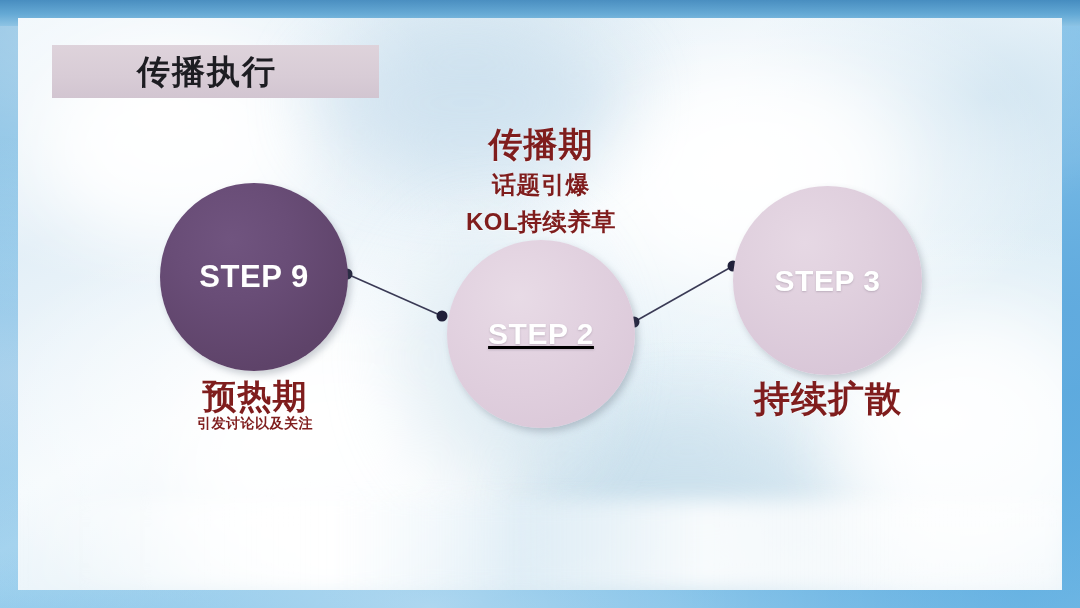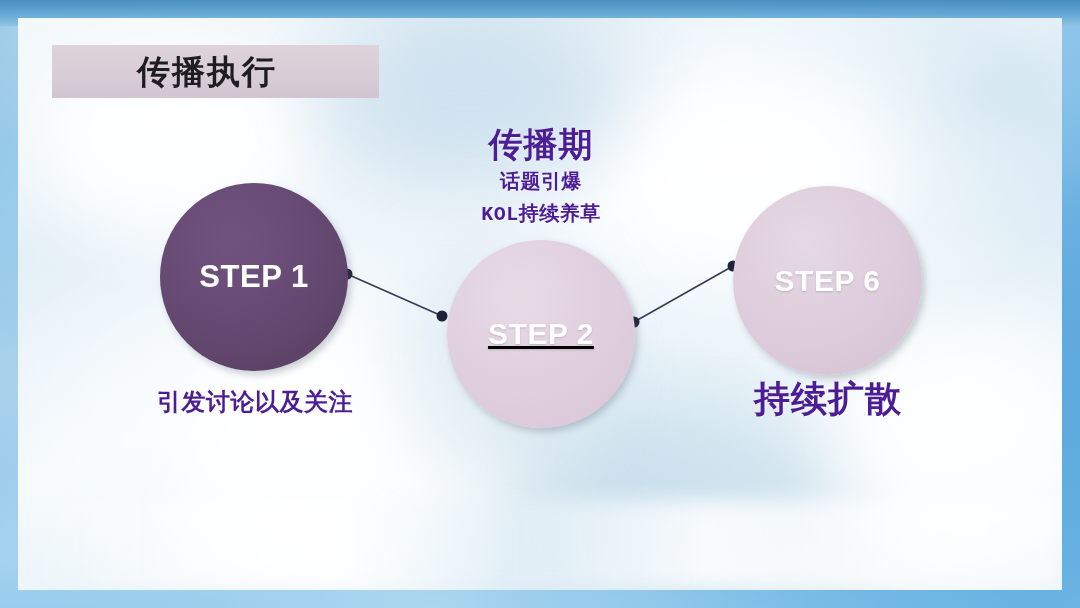--- a/index.html
+++ b/index.html
@@ -143,44 +143,44 @@
     position: absolute;
     left: 0; top: 0;
     width: 1080px; height: 608px;
     pointer-events: none;
   }
 
   
   .caption-block {
     position: absolute;
     text-align: center;
-    color: #4c1d95;
+    color: #7f1d1d;
   }
   .cap-main {
     font-weight: 700;
     line-height: 1.08;
     letter-spacing: 1px;
     text-shadow: 0 1px 1px rgba(255,255,255,0.6);
   }
   .cap-sub {
     font-weight: 700;
     line-height: 1.25;
     letter-spacing: 0.5px;
     text-shadow: 0 1px 1px rgba(255,255,255,0.6);
   }
 
   
   #caption-step-1 { left: 124px; top: 378px; width: 262px; }
   #caption-step-1 .cap-main { font-size: 34px; }
-  #caption-step-1 .cap-sub  { font-size: 24px; margin-top: 9px; }
+  #caption-step-1 .cap-sub  { font-size: 14px; }
 
   
   #caption-step-2 { left: 410px; top: 126px; width: 262px; }
   #caption-step-2 .cap-main { font-size: 34px; }
-  #caption-step-2 .cap-sub  { font-size: 20px; margin-top: 7px; font-family: Liberation Mono, monospace; }
+  #caption-step-2 .cap-sub  { font-size: 24px; margin-top: 7px; }
 
   
   #caption-step-3 { left: 697px; top: 380px; width: 262px; }
   #caption-step-3 .cap-main { font-size: 36px; }
 </style>
 </head>
 <body>
 
 <div class="slide">
 
@@ -205,30 +205,31 @@
   <svg class="connectors" viewBox="0 0 1080 608" xmlns="http://www.w3.org/2000/svg">
     <line x1="347" y1="274" x2="442" y2="316" stroke="#3a3a55" stroke-width="1.6"></line>
     <line x1="634" y1="322" x2="733" y2="266" stroke="#3a3a55" stroke-width="1.6"></line>
     <circle cx="347" cy="274" r="5.5" fill="#20203a"></circle>
     <circle cx="442" cy="316" r="5.5" fill="#20203a"></circle>
     <circle cx="634" cy="322" r="5.5" fill="#20203a"></circle>
     <circle cx="733" cy="266" r="5.5" fill="#20203a"></circle>
   </svg>
 
   <div class="circle" id="circle-1">
-    <span class="clabel">STEP 1</span>
+    <span class="clabel">STEP 9</span>
   </div>
   <div class="circle" id="circle-2">
     <span class="clabel">STEP 2</span>
   </div>
   <div class="circle" id="circle-3">
-    <span class="clabel">STEP 6</span>
+    <span class="clabel">STEP 3</span>
   </div>
 
   <div class="caption-block" id="caption-step-1">
+    <div class="cap-main">预热期</div>
     <div class="cap-sub">引发讨论以及关注</div>
   </div>
 
   <div class="caption-block" id="caption-step-2">
     <div class="cap-main">传播期</div>
     <div class="cap-sub">话题引爆</div>
     <div class="cap-sub">KOL持续养草</div>
   </div>
 
   <div class="caption-block" id="caption-step-3">

